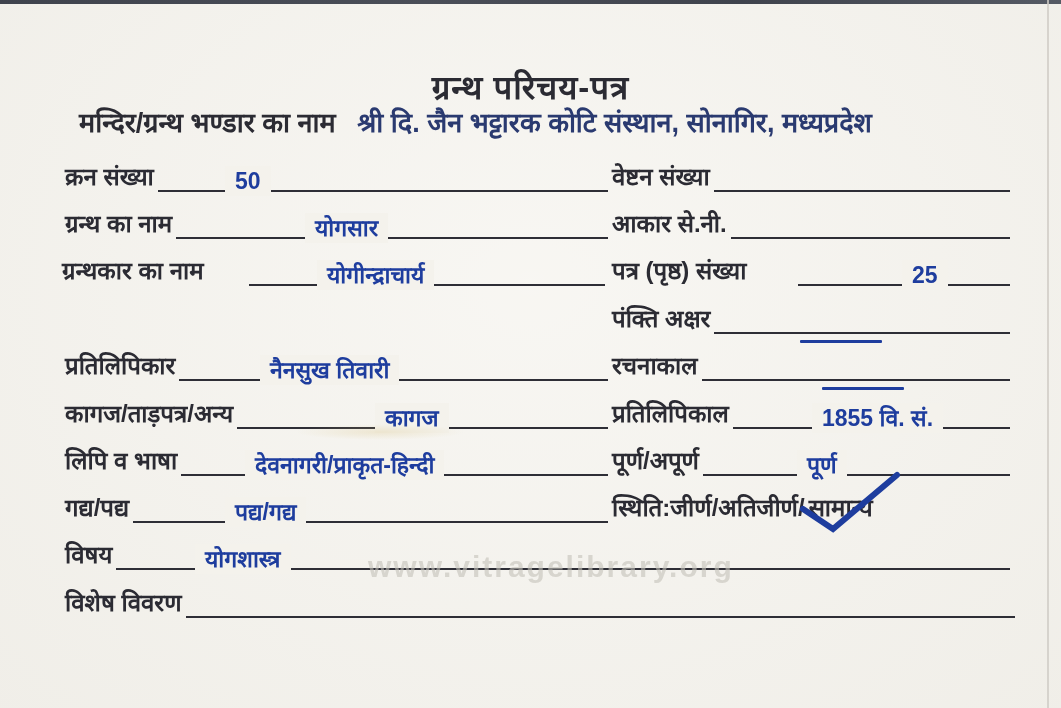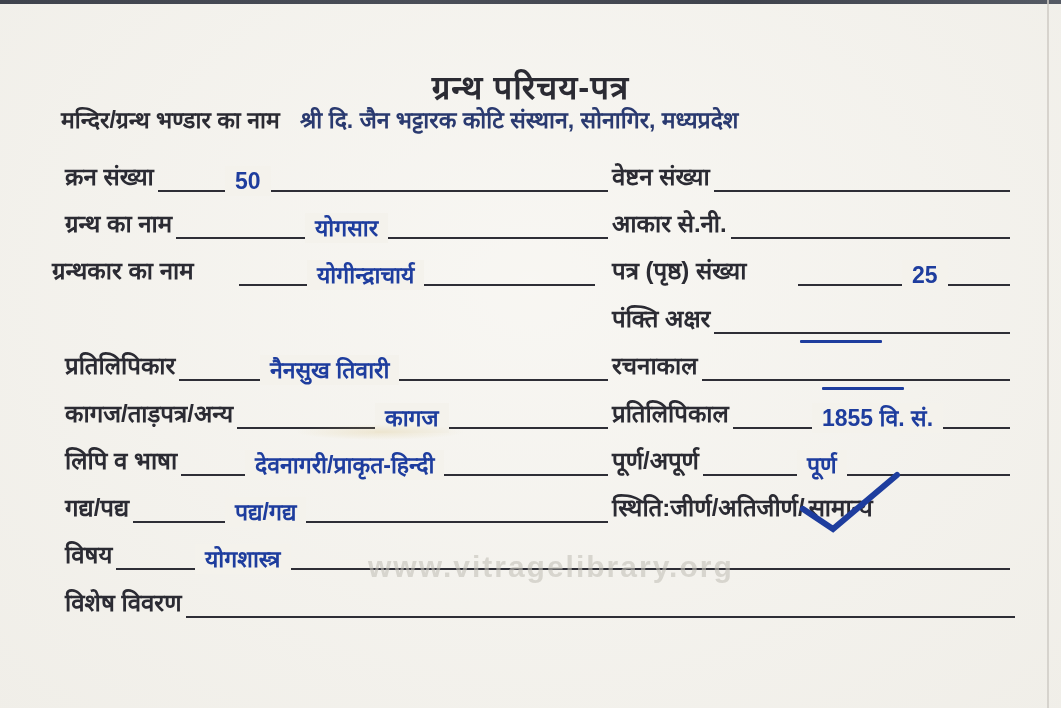--- a/index.html
+++ b/index.html
@@ -30,22 +30,22 @@
     background:#cfccc5;opacity:.8;
   }
   .title{
     position:absolute;left:0;top:44px;width:100%;
     text-align:center;
     font-size:33px;font-weight:700;color:var(--ink);
     letter-spacing:1px;
     margin-top:20px;
   }
   .header-row{
-    position:absolute;left:61px;top:103px;width:980px;
-    font-size:23px;font-weight:600;color:var(--ink);
+    position:absolute;left:79px;top:103px;width:980px;
+    font-size:27px;font-weight:600;color:var(--ink);
     white-space:nowrap;
   }
   .header-row .hdr-value{
     color:var(--navy);font-weight:600;margin-left:14px;
   }
   .frow{
     position:absolute;height:34px;
     display:flex;align-items:flex-end;
   }
   .frow .flabel{
@@ -101,21 +101,21 @@
     <span class="fline"></span>
     <span class="fvalue" style="left:160px;margin-top:38px;">50</span>
   </div>
 
   <div class="frow" style="left:65px;top:205px;width:543px;">
     <span class="flabel">ग्रन्थ का नाम</span>
     <span class="fline"></span>
     <span class="fvalue" style="left:240px;">योगसार</span>
   </div>
 
-  <div class="frow" style="left:52px;top:252px;width:543px;gap:41px;">
+  <div class="frow" style="left:62px;top:252px;width:543px;gap:41px;">
     <span class="flabel">ग्रन्थकार का नाम</span>
     <span class="fline"></span>
     <span class="fvalue" style="left:255px;">योगीन्द्राचार्य</span>
   </div>
 
 
   <div class="frow" style="left:65px;top:347px;width:543px;">
     <span class="flabel">प्रतिलिपिकार</span>
     <span class="fline"></span>
     <span class="fvalue" style="left:195px;">नैनसुख तिवारी</span>

